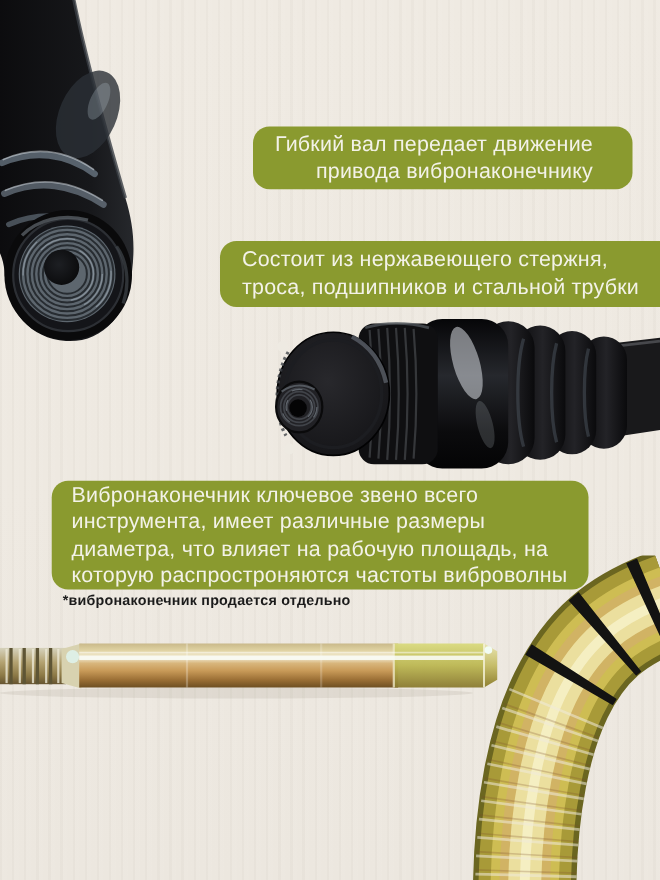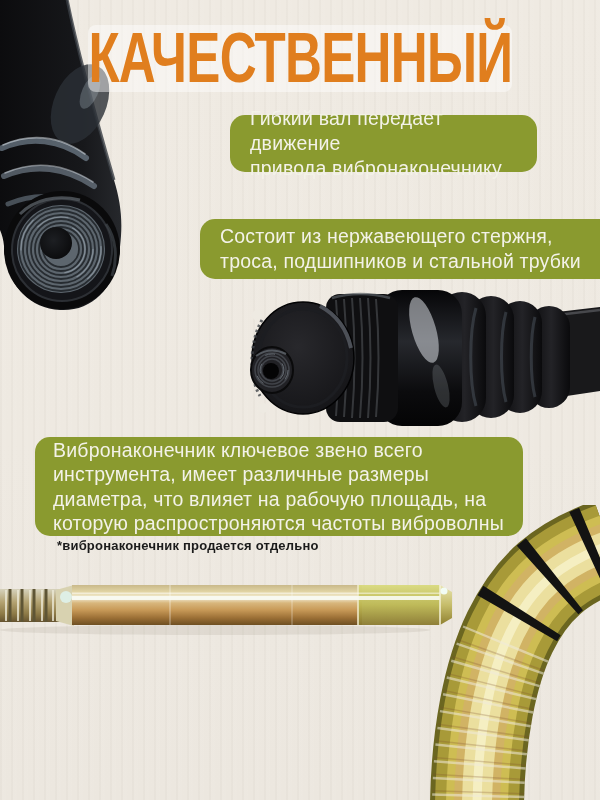--- a/index.html
+++ b/index.html
@@ -41,23 +41,23 @@
     display:flex;align-items:center;
     box-sizing:border-box;
     color:#f3f2e8;
   }
   .callout-text{
     white-space:pre-line;
     font-size:19.5px;
     line-height:25px;
     letter-spacing:0.2px;
   }
-  .callout.drive{left:230px;top:115px;width:307px;height:57px;padding:0 14px 0 20px;}
+  .callout.drive{left:230px;top:115px;width:345px;height:57px;padding:0 14px 0 20px;text-align:right;}
   .callout.composition{left:153px;top:219px;width:427px;height:60px;padding:0 14px 0 20px;margin-left:47px;}
-  .callout.tip{left:35px;top:437px;width:488px;height:99px;padding:0 10px 0 18px;}
+  .callout.tip{left:47px;top:437px;width:488px;height:99px;padding:0 10px 0 18px;}
   .callout.tip .callout-text{line-height:24.5px;}
   .callout.clean{left:24px;top:674px;width:329px;height:82px;padding:0 10px 0 23px;line-height:26px;}
   .footnote{
     position:absolute;left:45px;top:538px;z-index:3;
     font-size:13px;font-weight:bold;color:#1b1b1b;letter-spacing:0.2px;margin-left:12px;
   }
 </style>
 </head>
 <body>
 
@@ -264,23 +264,20 @@
     </g>
     <g fill="none">
       <path d="M 200,40 C 150,58 122,82 100,127 L 91,148" stroke="#131312" stroke-width="92" stroke-dasharray="9 40" stroke-dashoffset="-14"></path>
     </g>
     <g fill="none">
       <path d="M 96,138 C 80,176 69,232 68,298" stroke="#efeadb" stroke-width="92" stroke-dasharray="2.5 13" opacity="0.55"></path>
       <path d="M 96,138 C 80,176 69,232 68,298" stroke="#7a4a2a" stroke-width="92" stroke-dasharray="1.5 14" stroke-dashoffset="3" opacity="0.25"></path>
     </g>
   </svg>
 
-  <div class="title-band">
-    <span class="title-text">КАЧЕСТВЕННЫЙ</span>
-  </div>
 
   <div class="callout drive">
     <span class="callout-text">Гибкий вал передает движение
 привода вибронаконечнику</span>
   </div>
 
   <div class="callout composition">
     <span class="callout-text">Состоит из нержавеющего стержня,
 троса, подшипников и стальной трубки</span>
   </div>

